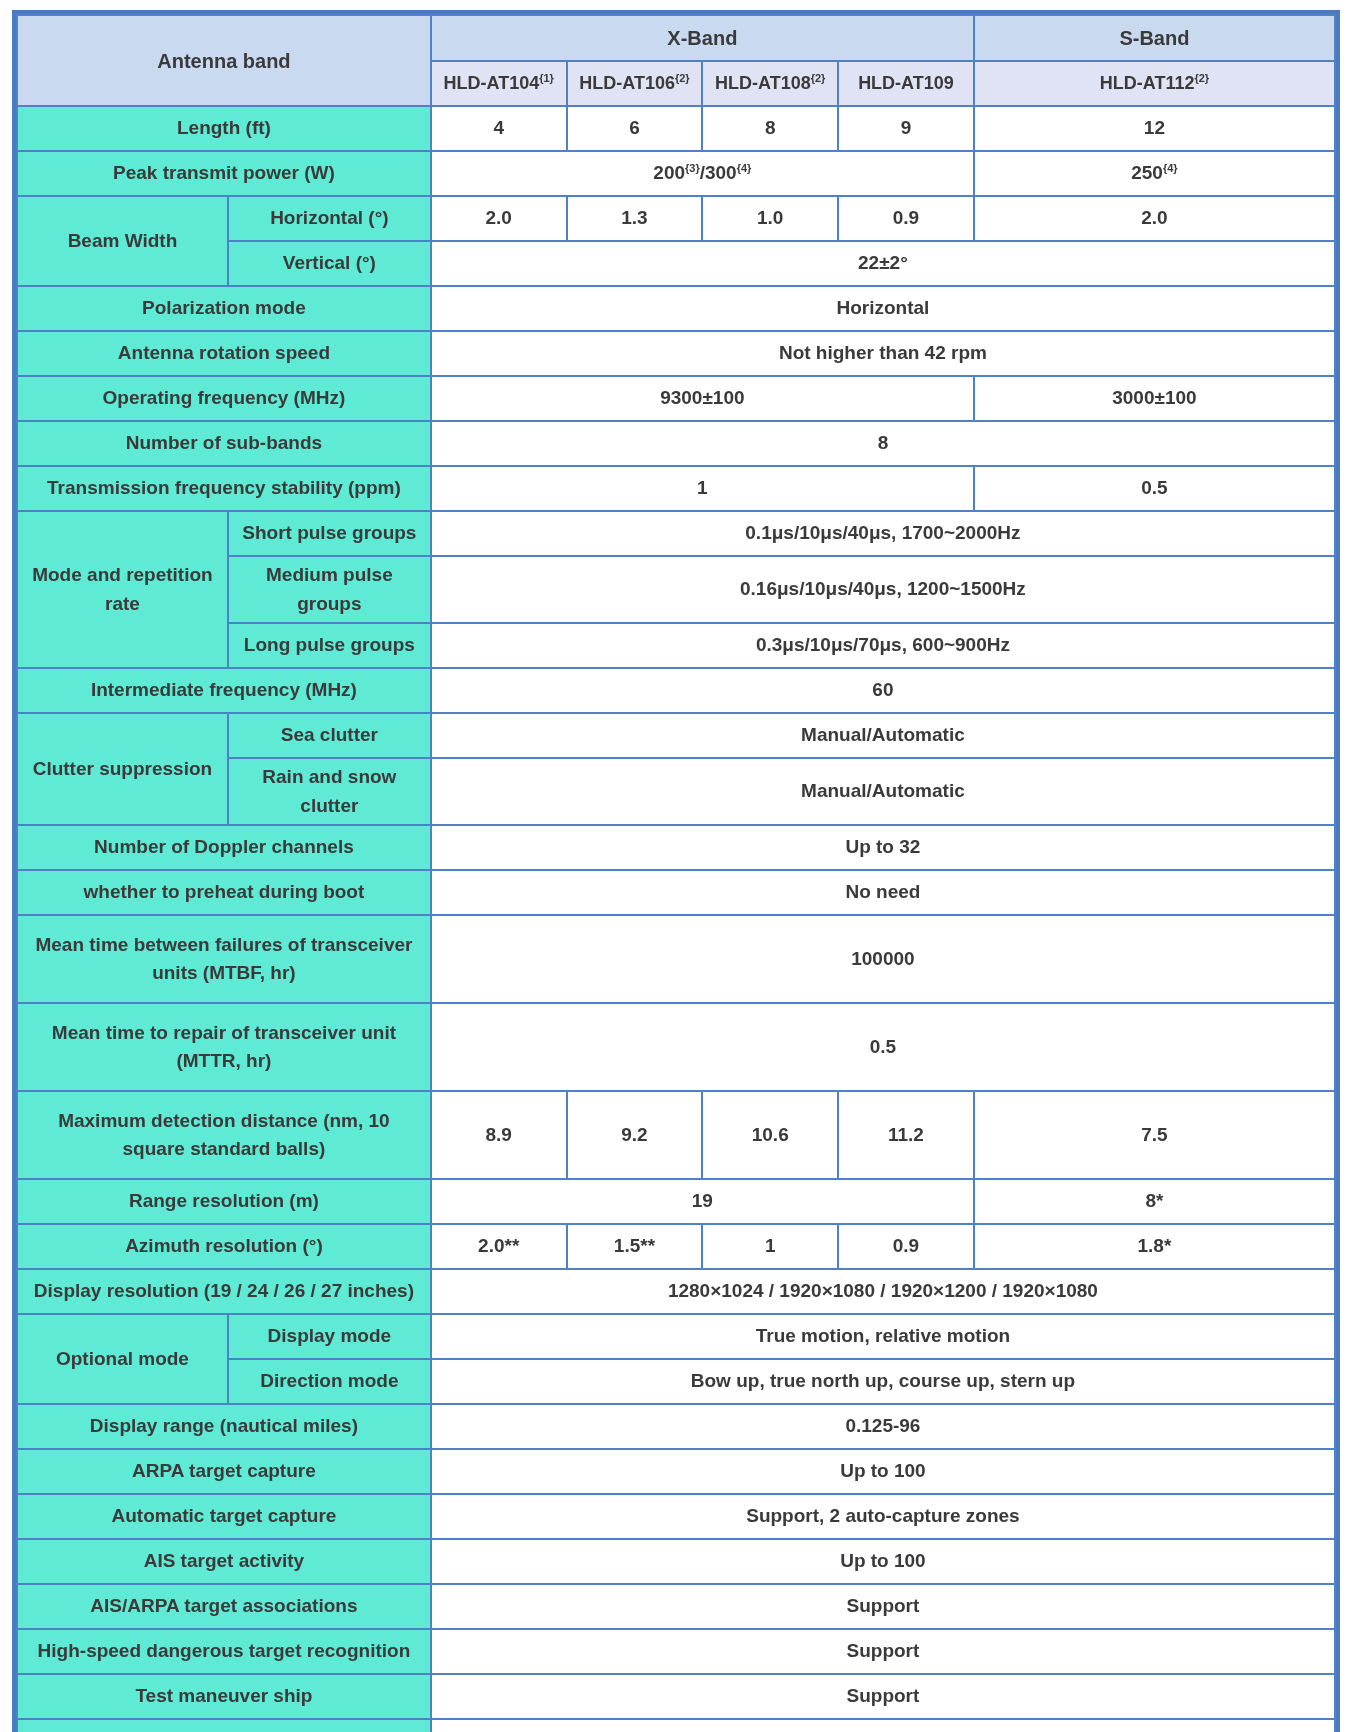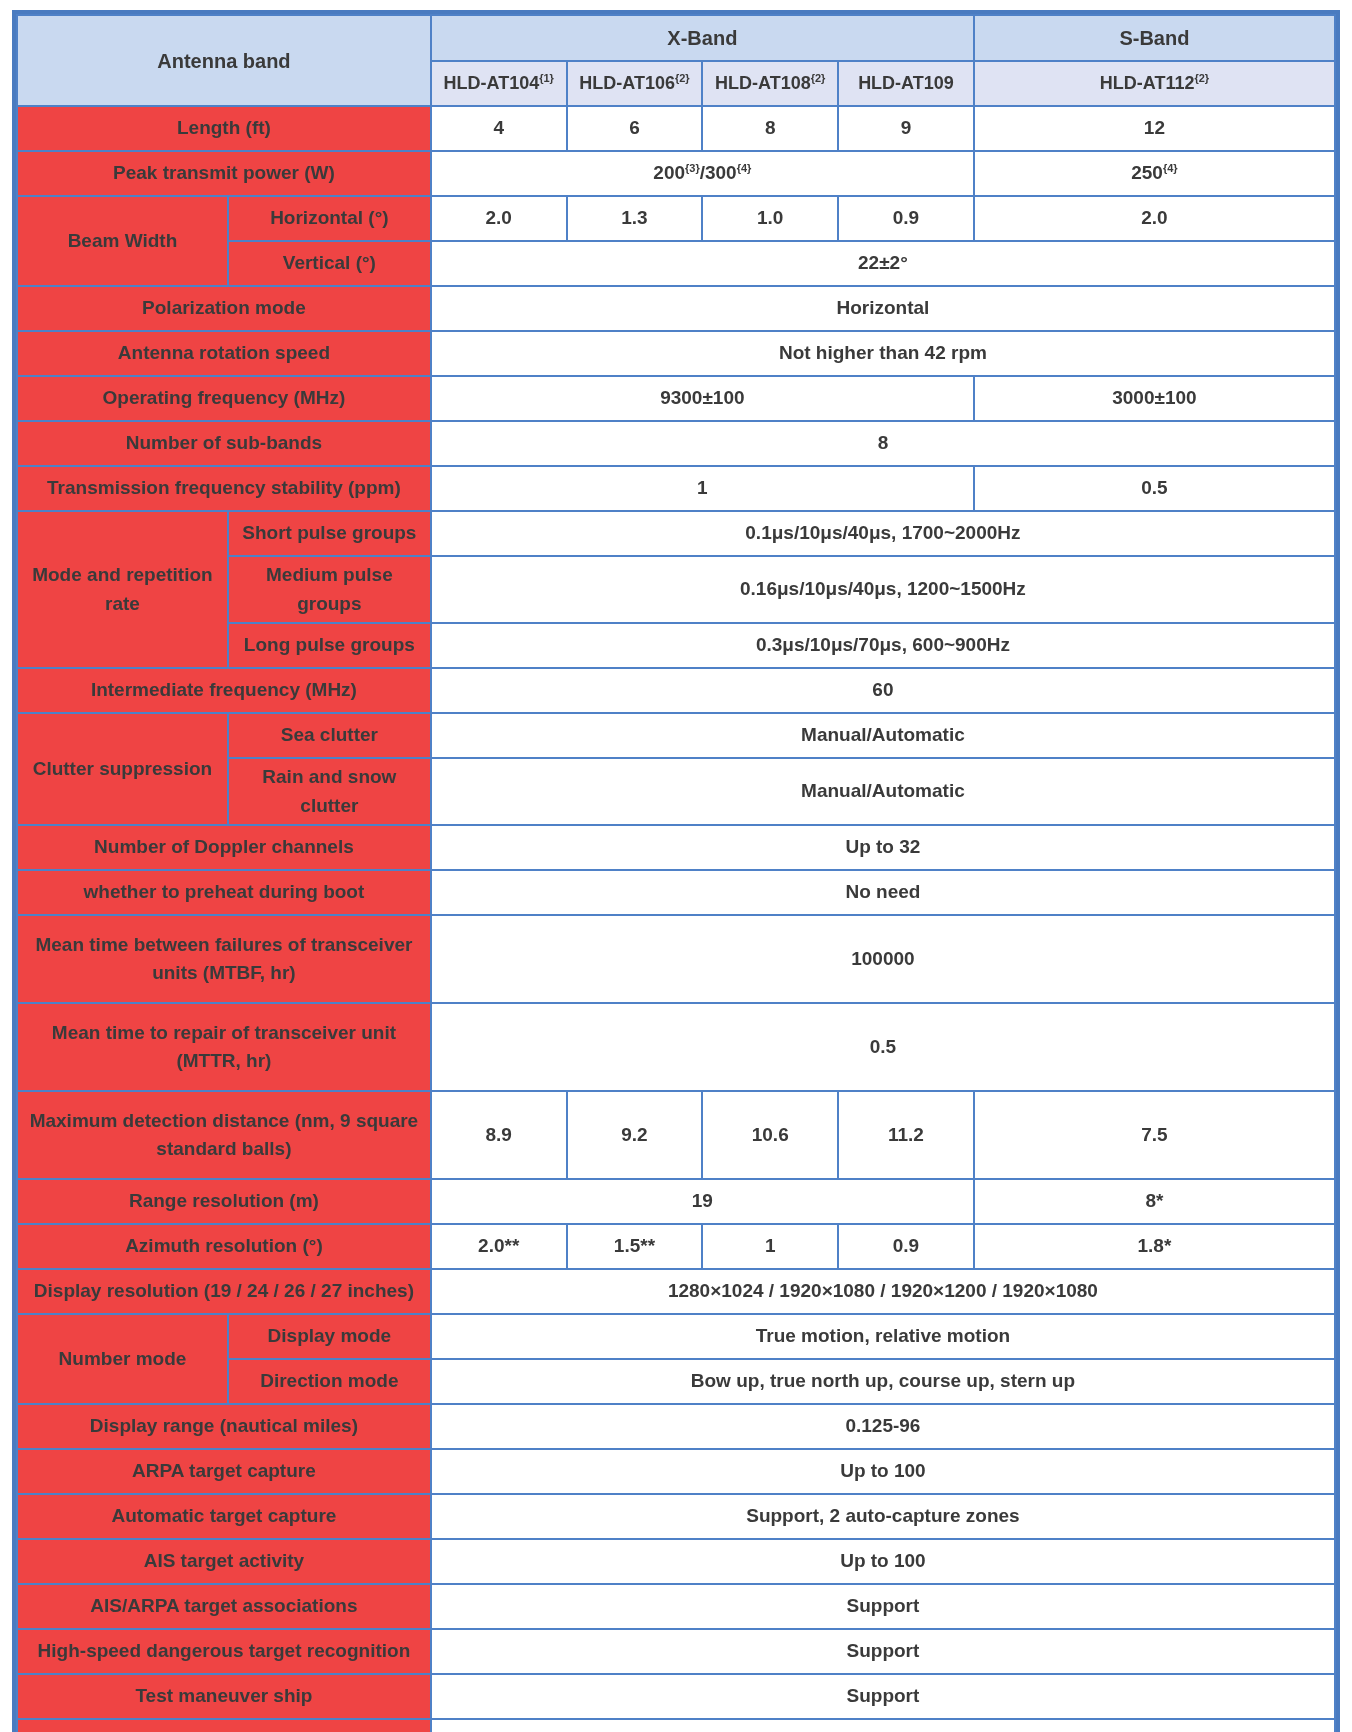--- a/index.html
+++ b/index.html
@@ -24,21 +24,21 @@
     padding:4px 8px;
     overflow:hidden;
     line-height:1.5;
   }
   tr{height:45px;}
   tr.hdr-row1{height:46px;}
   tr.hdr-row2{height:45px;}
   tr.tall{height:88px;}
   td.hdr{background:#c9d9f0;font-size:20px;}
   td.model{background:#dfe3f3;font-size:18px;}
-  td.lbl{background:#ef4444;}
+  td.lbl{background:#5eead4;}
   td.val{background:#ffffff;}
   sup{font-size:11px;line-height:0;}
 </style>
 </head>
 <body>
 
 <div class="page">
   <div class="table-frame">
     <table>
       <colgroup>
@@ -147,21 +147,21 @@
           </tr>
           <tr class="tall">
             <td colspan="2" class="lbl">Mean time between failures of transceiver units (MTBF, hr)</td>
             <td colspan="5" class="val">100000</td>
           </tr>
           <tr class="tall">
             <td colspan="2" class="lbl">Mean time to repair of transceiver unit (MTTR, hr)</td>
             <td colspan="5" class="val">0.5</td>
           </tr>
           <tr class="tall">
-            <td colspan="2" class="lbl">Maximum detection distance (nm, 9 square standard balls)</td>
+            <td colspan="2" class="lbl">Maximum detection distance (nm, 10 square standard balls)</td>
             <td class="val">8.9</td>
             <td class="val">9.2</td>
             <td class="val">10.6</td>
             <td class="val">11.2</td>
             <td class="val">7.5</td>
           </tr>
           <tr>
             <td colspan="2" class="lbl">Range resolution (m)</td>
             <td colspan="4" class="val">19</td>
             <td class="val">8*</td>
@@ -172,21 +172,21 @@
             <td class="val">1.5**</td>
             <td class="val">1</td>
             <td class="val">0.9</td>
             <td class="val">1.8*</td>
           </tr>
           <tr>
             <td colspan="2" class="lbl">Display resolution (19 / 24 / 26 / 27 inches)</td>
             <td colspan="5" class="val">1280×1024 / 1920×1080 / 1920×1200 / 1920×1080</td>
           </tr>
           <tr>
-            <td rowspan="2" class="lbl">Number mode</td>
+            <td rowspan="2" class="lbl">Optional mode</td>
             <td class="lbl">Display mode</td>
             <td colspan="5" class="val">True motion, relative motion</td>
           </tr>
           <tr>
             <td class="lbl">Direction mode</td>
             <td colspan="5" class="val">Bow up, true north up, course up, stern up</td>
           </tr>
           <tr>
             <td colspan="2" class="lbl">Display range (nautical miles)</td>
             <td colspan="5" class="val">0.125-96</td>

